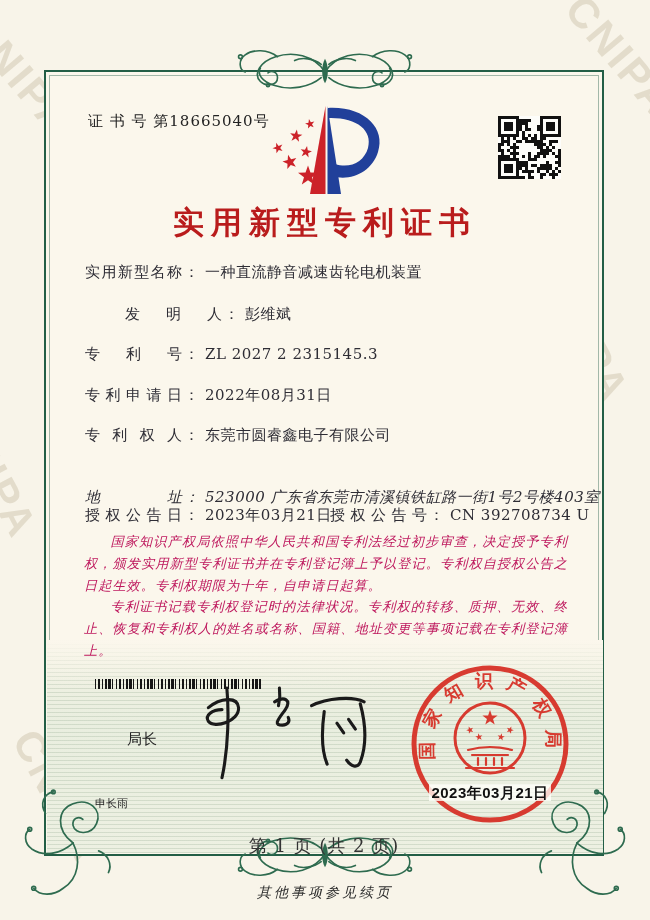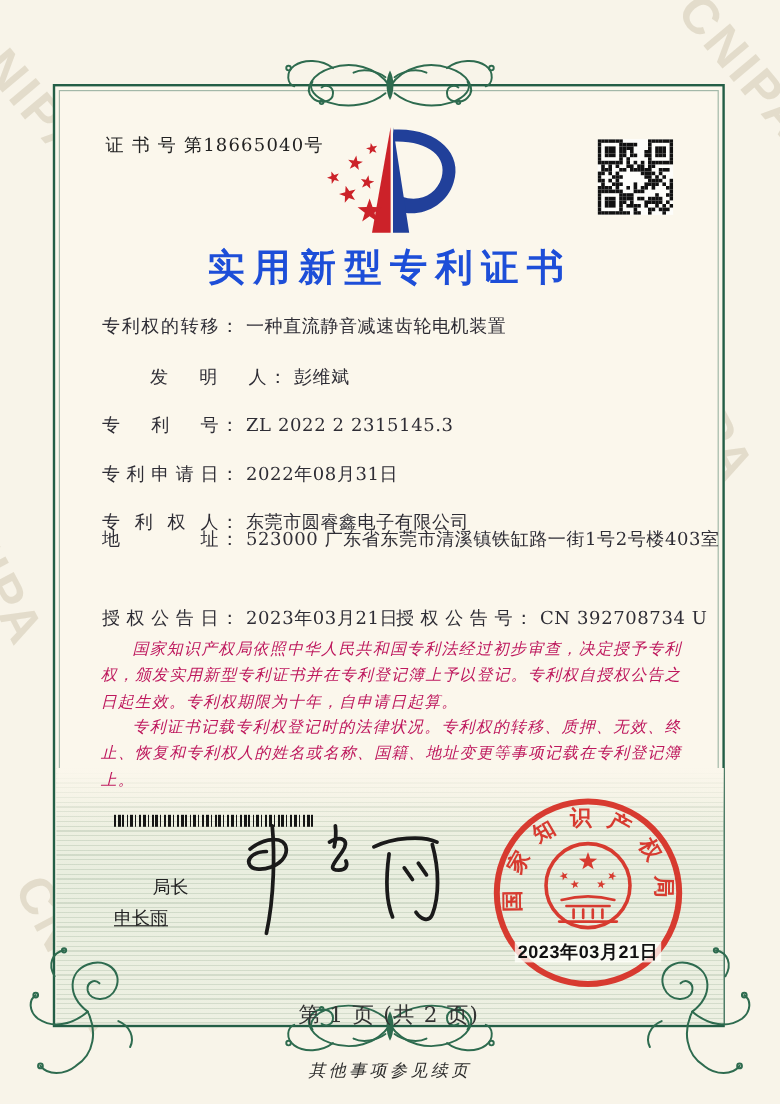--- a/index.html
+++ b/index.html
@@ -34,21 +34,21 @@
       linear-gradient(180deg,#f3f2e4,#e9eedf 40%,#edf0e2);
   }
   .green-band::before{
     content:"";position:absolute;left:0;top:0;right:0;height:48px;
     background:linear-gradient(180deg,#fbf7ec,rgba(251,247,236,0));
   }
   .content{position:absolute;left:0;top:0;width:602px;height:920px;z-index:5;padding-left:18px;}
   .cert-no{position:absolute;left:88px;top:112px;font-size:15px;letter-spacing:1px;color:#222;}
   .title{
     position:absolute;left:0;top:202px;width:650px;text-align:center;
-    font-size:31px;font-weight:700;letter-spacing:7px;color:#1d4ed8;
+    font-size:31px;font-weight:700;letter-spacing:7px;color:#b91c1c;
   }
   .frow{position:absolute;left:85px;font-size:15px;white-space:nowrap;color:#2e2d35;}
   .flabel{
     display:inline-block;width:97px;text-align:justify;text-align-last:justify;
     vertical-align:bottom;
   }
   .fcolon{display:inline-block;margin:0 6px 0 2px;}
   .fvalue{letter-spacing:0.5px;text-align:right;}
   .legal{
     position:absolute;left:84px;width:484px;font-size:13.2px;line-height:1.66;
@@ -56,21 +56,21 @@
     text-align:justify;
   }
   .barcode{
     position:absolute;left:95px;top:679px;width:167px;height:10px;
     background:repeating-linear-gradient(90deg,
       #151515 0 1.5px,transparent 1.5px 3px,
       #151515 3px 5.5px,transparent 5.5px 7px,
       #151515 7px 8px,transparent 8px 10.5px);
   }
   .director-title{position:absolute;left:95px;top:730px;font-size:15px;font-family:"Liberation Sans",sans-serif;color:#222;margin-left:32px;}
-  .director-name{position:absolute;left:95px;top:756px;font-size:15px;font-family:"Liberation Sans",sans-serif;color:#222;text-decoration:underline;}
+  .director-name{position:absolute;left:95px;top:796px;font-size:11px;font-family:"Liberation Sans",sans-serif;color:#222;}
   .seal-wrap{position:absolute;left:408px;top:662px;width:164px;height:164px;opacity:0.9;}
   .seal-date{
     position:absolute;left:408px;top:784px;width:164px;text-align:center;z-index:6;
     font-family:"Liberation Sans",sans-serif;font-weight:bold;font-size:15px;color:#111;
     letter-spacing:0.5px;
   }
   .seal-date span{background:rgba(255,255,250,0.78);padding:0 2px;}
   .page-footer{
     position:absolute;left:44px;top:834px;width:560px;text-align:center;
     font-size:18px;color:#333;letter-spacing:1px;
@@ -402,35 +402,35 @@
         <rect x="30" y="60" width="3" height="3"></rect>
         <rect x="33" y="60" width="3" height="3"></rect>
         <rect x="42" y="60" width="3" height="3"></rect>
         <rect x="54" y="60" width="3" height="3"></rect>
       </g>
   </svg>
 
   <div class="title">实用新型专利证书</div>
 
   <div class="frow" style="top:263px;">
-    <span class="flabel">专利权的转移</span><span class="fcolon">：</span><span class="fvalue">一种直流静音减速齿轮电机装置</span>
+    <span class="flabel">实用新型名称</span><span class="fcolon">：</span><span class="fvalue">一种直流静音减速齿轮电机装置</span>
   </div>
   <div class="frow" style="top:305px;margin-left:40px;">
     <span class="flabel">发明人</span><span class="fcolon">：</span><span class="fvalue">彭维斌</span>
   </div>
   <div class="frow" style="top:345px;">
-    <span class="flabel">专利号</span><span class="fcolon">：</span><span class="fvalue">ZL 2022 2 2315145.3</span>
+    <span class="flabel">专利号</span><span class="fcolon">：</span><span class="fvalue">ZL 2027 2 2315145.3</span>
   </div>
   <div class="frow" style="top:386px;">
     <span class="flabel">专利申请日</span><span class="fcolon">：</span><span class="fvalue">2022年08月31日</span>
   </div>
   <div class="frow" style="top:426px;">
     <span class="flabel">专利权人</span><span class="fcolon">：</span><span class="fvalue">东莞市圆睿鑫电子有限公司</span>
   </div>
-  <div class="frow" style="top:440px;">
+  <div class="frow" style="top:488px;font-style:italic;">
     <span class="flabel">地址</span><span class="fcolon">：</span><span class="fvalue">523000 广东省东莞市清溪镇铁缸路一街1号2号楼403室</span>
   </div>
   <div class="frow" style="top:506px;">
     <span class="flabel">授权公告日</span><span class="fcolon">：</span><span class="fvalue">2023年03月21日</span>
   </div>
   <div class="frow" style="top:506px;left:330px;">
     <span class="flabel">授权公告号</span><span class="fcolon">：</span><span class="fvalue">CN 392708734 U</span>
   </div>
 
   <div class="legal" style="top:531px;">国家知识产权局依照中华人民共和国专利法经过初步审查，决定授予专利权，颁发实用新型专利证书并在专利登记簿上予以登记。专利权自授权公告之日起生效。专利权期限为十年，自申请日起算。</div>

